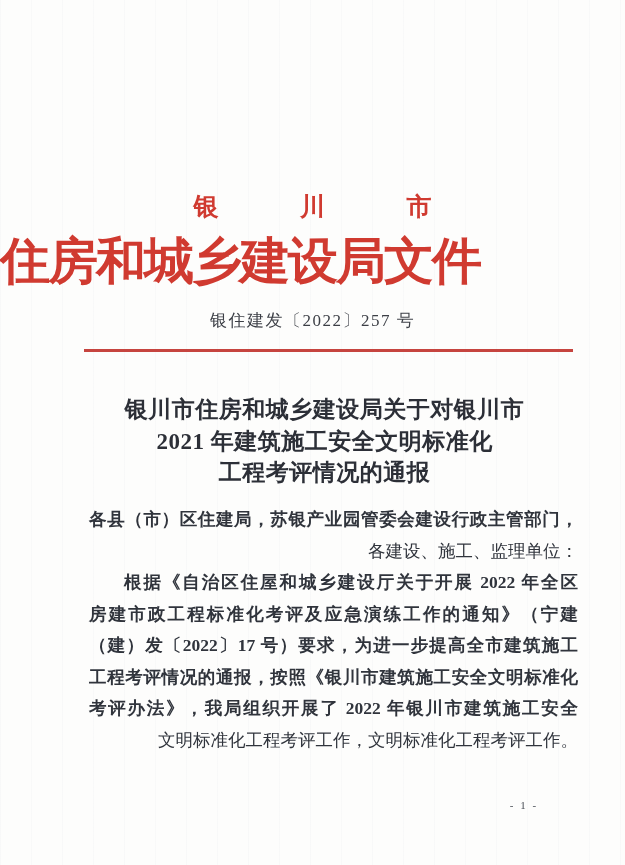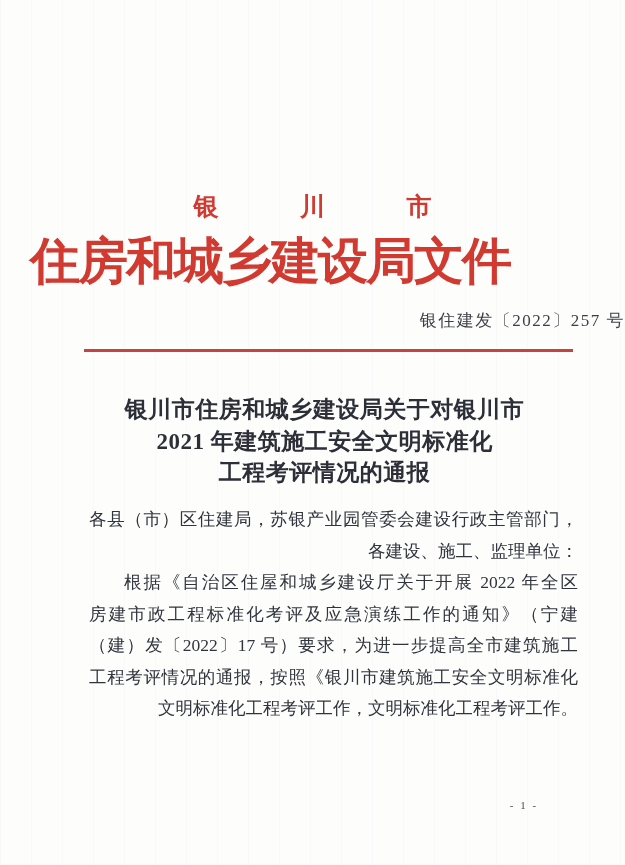--- a/index.html
+++ b/index.html
@@ -33,34 +33,34 @@
     font-size: 25px;
     font-weight: bold;
     color: #d03a30;
     line-height: 1.15;
   }
   .org-line {
     position: absolute;
     top: 233px;
     left: 0;
     width: 510px;
-    text-align: right;
+    text-align: left;
     font-size: 50px;
     font-weight: bold;
     letter-spacing: -2px;
     color: #d03a30;
     line-height: 1.12;
     white-space: nowrap;
   }
   .doc-number {
     position: absolute;
     top: 309px;
     left: 0;
     width: 625px;
-    text-align: right;
+    text-align: center;
     font-size: 17px;
     letter-spacing: 1.5px;
     color: #3c3f46;
   }
   .red-rule {
     position: absolute;
     top: 349px;
     left: 84px;
     width: 489px;
     height: 3px;
@@ -89,20 +89,21 @@
     left: 89px;
     width: 489px;
     font-size: 17.5px;
     line-height: 31.5px;
     color: #30343c;
   }
   .body-line { text-align: right; }
   .body-line.j {
     text-align: justify;
     text-align-last: justify;
+    font-weight: bold;
   }
   .body-line.ind { text-indent: 35px; }
 
   
   .page-number {
     position: absolute;
     top: 799px;
     left: 498px;
     width: 52px;
     text-align: center;
@@ -134,18 +135,19 @@
     <div>工程考评情况的通报</div>
   </h1>
 
   <main class="doc-body">
     <div class="body-line j">各县（市）区住建局，苏银产业园管委会建设行政主管部门，</div>
     <div class="body-line">各建设、施工、监理单位：</div>
     <div class="body-line j ind">根据《自治区住屋和城乡建设厅关于开展 2022 年全区</div>
     <div class="body-line j">房建市政工程标准化考评及应急演练工作的通知》（宁建</div>
     <div class="body-line j">（建）发〔2022〕17 号）要求，为进一步提高全市建筑施工</div>
     <div class="body-line j">工程考评情况的通报，按照《银川市建筑施工安全文明标准化</div>
+    <div class="body-line j">考评办法》，我局组织开展了 2022 年银川市建筑施工安全</div>
     <div class="body-line">文明标准化工程考评工作，文明标准化工程考评工作。</div>
   </main>
 
   <div class="page-number">- 1 -</div>
 
 </div>
 
 </body></html>

